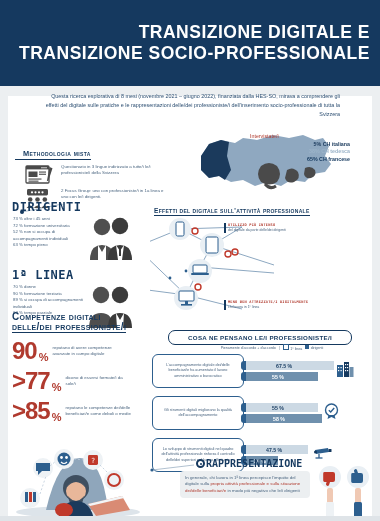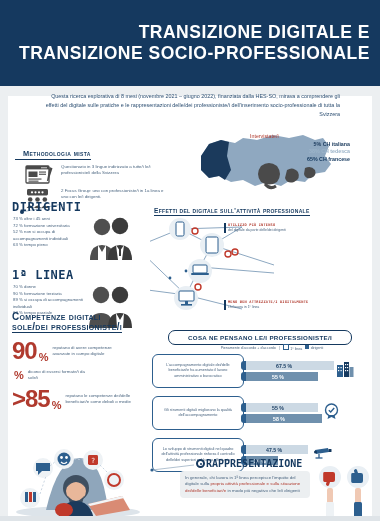--- a/index.html
+++ b/index.html
@@ -285,29 +285,30 @@
             <path d="M31 29 L35 36 L39 29 L38 44 L32 44 Z" fill="#fff"></path>
           </svg>
         </div>
       </div>
     </div>
   </div>
 
   <div class="comp">
     <div class="comp-h">
       <div>Competenze digitali</div>
-      <u>sole/dei professioniste/i</u>
+      <u>delle/dei professioniste/i</u>
     </div>
 
     <div class="comp-row">
       <span class="comp-num">90</span>
       <span class="comp-pct">%</span>
       <span class="comp-txt">reputano di avere competenze avanzate in campo digitale</span>
     </div>
     <div class="comp-row">
+      <span class="comp-num">&gt;77</span>
       <span class="comp-pct">%</span>
       <span class="comp-txt">dicono di essersi formate/i da sole/i</span>
     </div>
     <div class="comp-row">
       <span class="comp-num">&gt;85</span>
       <span class="comp-pct">%</span>
       <span class="comp-txt">reputano le competenze dei/delle beneficiari/e come deboli o medie</span>
     </div>
   </div>
 

